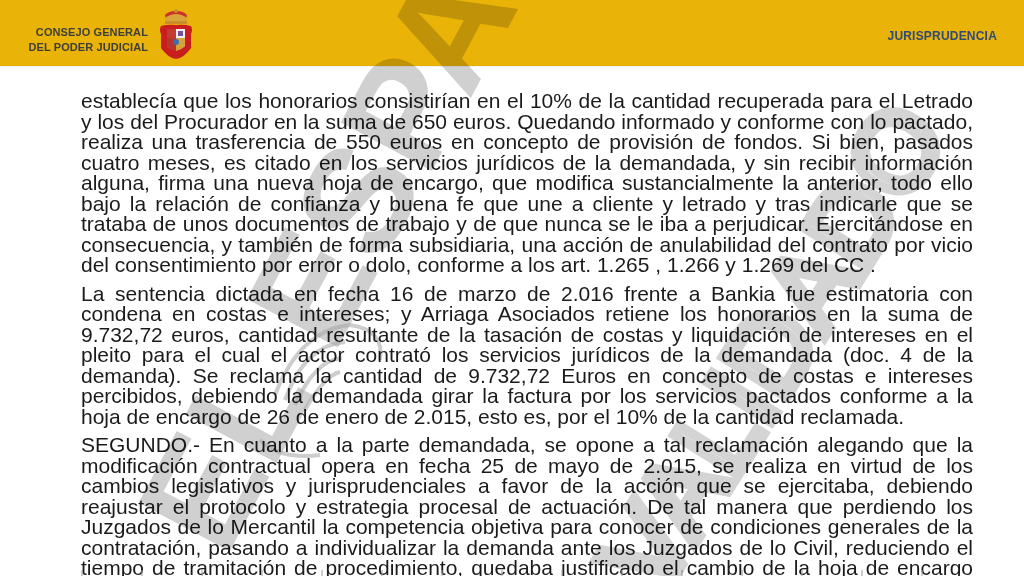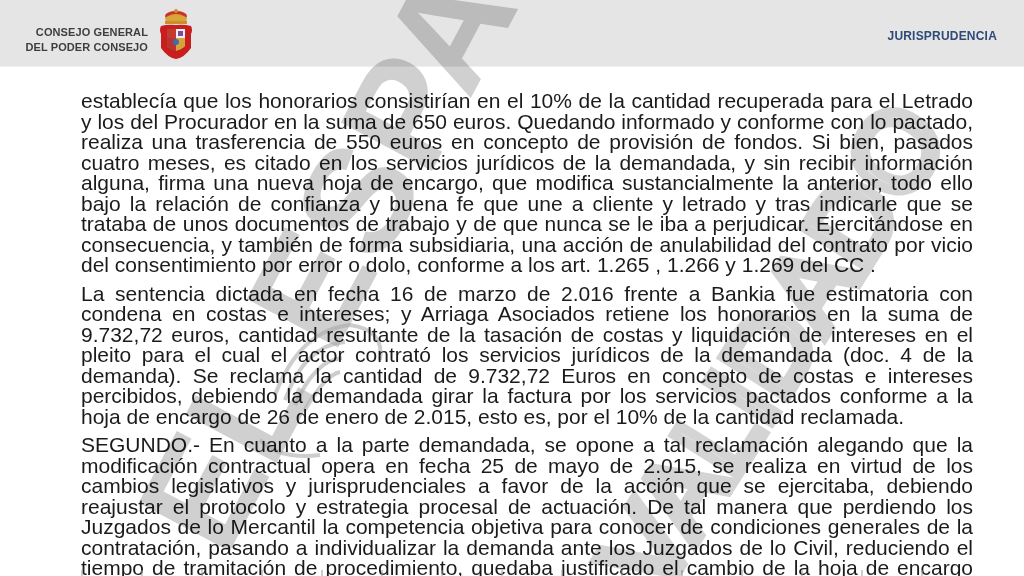--- a/index.html
+++ b/index.html
@@ -2,21 +2,21 @@
 <html><head>
 <meta charset="utf-8">
 <style>
   html, body { margin:0; padding:0; }
   body {
     width:1024px; height:576px; overflow:hidden; background:#ffffff;
     font-family:"Liberation Sans", sans-serif; position:relative;
   }
   .header {
     position:absolute; left:0; top:0; width:1024px; height:66px;
-    background:#e5e5e5; border-bottom:1px solid #eef1f3;
+    background:#eab308; border-bottom:1px solid #eef1f3;
   }
   .org {
     position:absolute; left:20px; top:25px; width:128px; text-align:right;
     font-weight:bold; font-size:11px; line-height:15px; color:#3e3e3e;
     letter-spacing:0.1px;
   }
   .crest { position:absolute; left:156px; top:8px; width:40px; height:52px; }
   .section-title {
     position:absolute; right:27px; top:29px;
     font-weight:bold; font-size:12px; color:#2e4a78; letter-spacing:0.2px;
@@ -36,21 +36,21 @@
     background:repeating-linear-gradient(90deg,#9a9a9a 0 2px,transparent 2px 60px);
     opacity:0.5;
   }
 </style>
 </head>
 <body>
 
 <div class="header">
   <div class="org">
     <div>CONSEJO GENERAL</div>
-    <div>DEL PODER CONSEJO</div>
+    <div>DEL PODER JUDICIAL</div>
   </div>
   <div class="crest">
     <svg width="40" height="52" viewBox="0 0 40 52">
 
       <ellipse cx="20" cy="8" rx="11" ry="5" fill="#c9332b"></ellipse>
       <path d="M9 10 Q20 2 31 10 L30 14 L10 14 Z" fill="#d8a53a"></path>
       <rect x="9" y="13" width="22" height="3" fill="#c98f2a"></rect>
       <circle cx="20" cy="3" r="2" fill="#c98f2a"></circle>
 
       <path d="M5 18 Q3 22 5 26 L5 40 Q12 50 20 51 Q28 50 35 40 L35 26 Q37 22 35 18 Q28 16 20 17 Q12 16 5 18 Z" fill="#c81e1e"></path>

